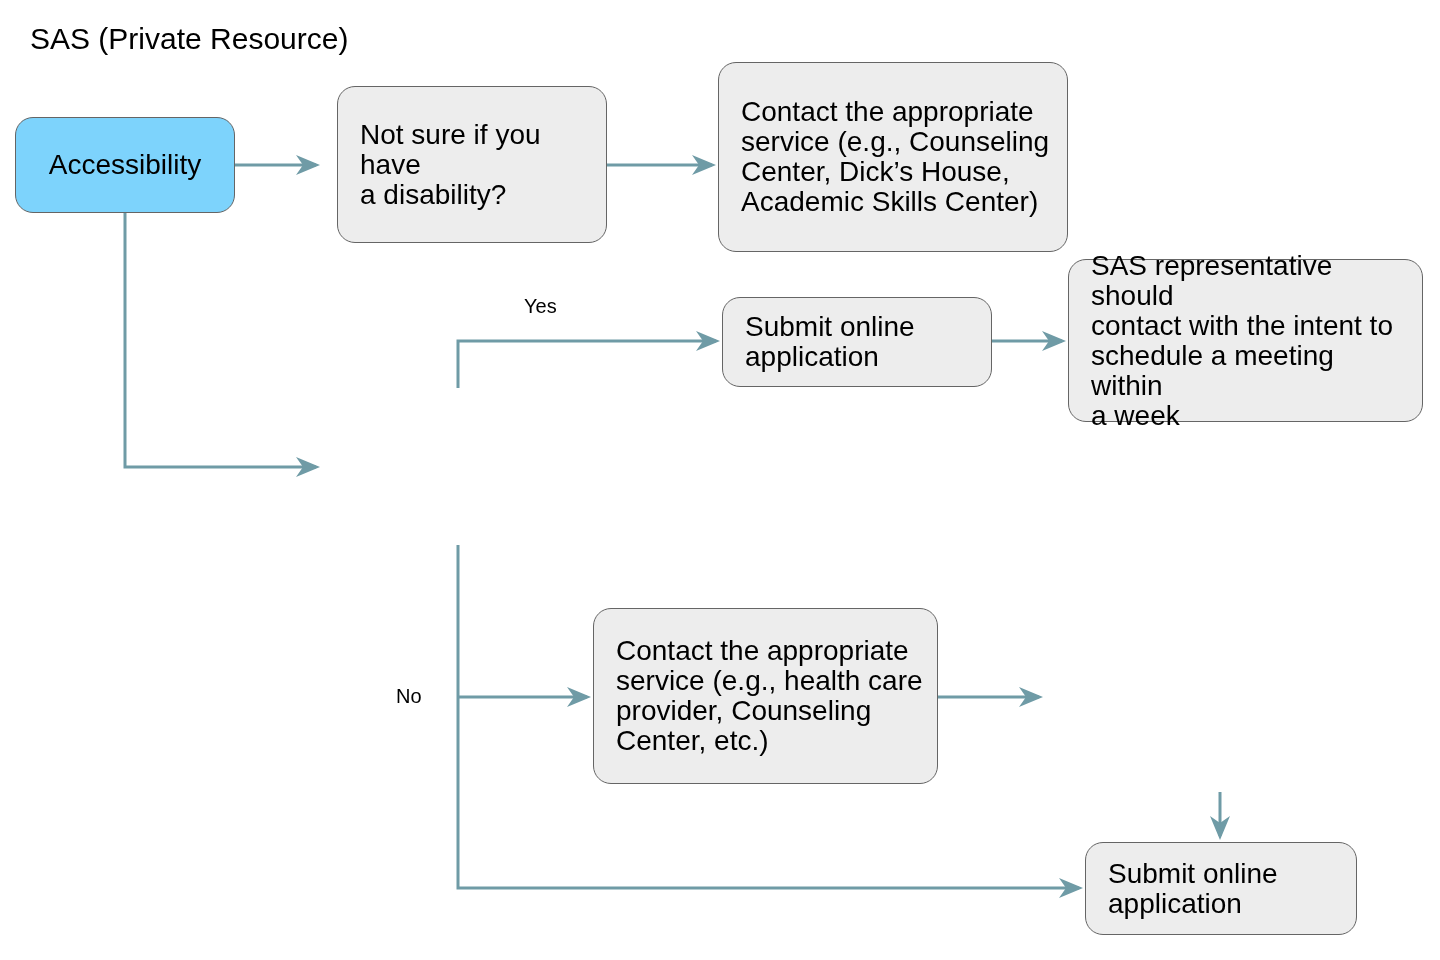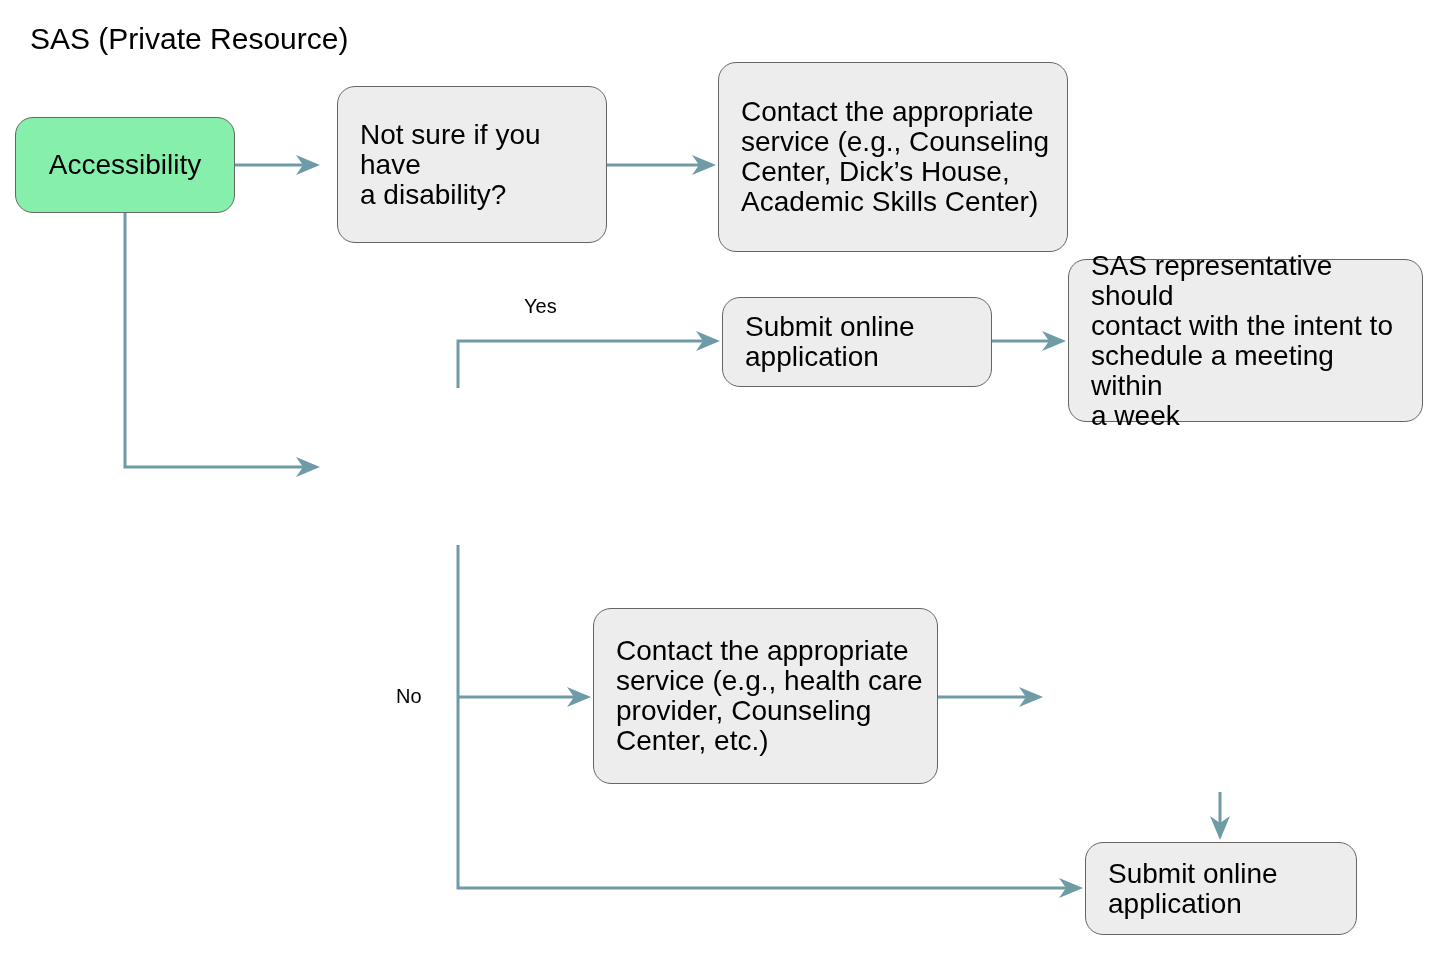--- a/index.html
+++ b/index.html
@@ -38,21 +38,21 @@
     align-items: center;
     padding: 10px 12px 10px 22px;
     font-size: 28px;
     line-height: 30px;
     color: #000000;
   }
   .node .node-label {
     white-space: pre-line;
   }
   .node.accent {
-    background: #86efac;
+    background: #7dd3fc;
     justify-content: center;
     padding: 10px 24px;
     text-align: left;
   }
   .edge-label {
     position: absolute;
     font-size: 20px;
     color: #000000;
     white-space: pre;
   }

